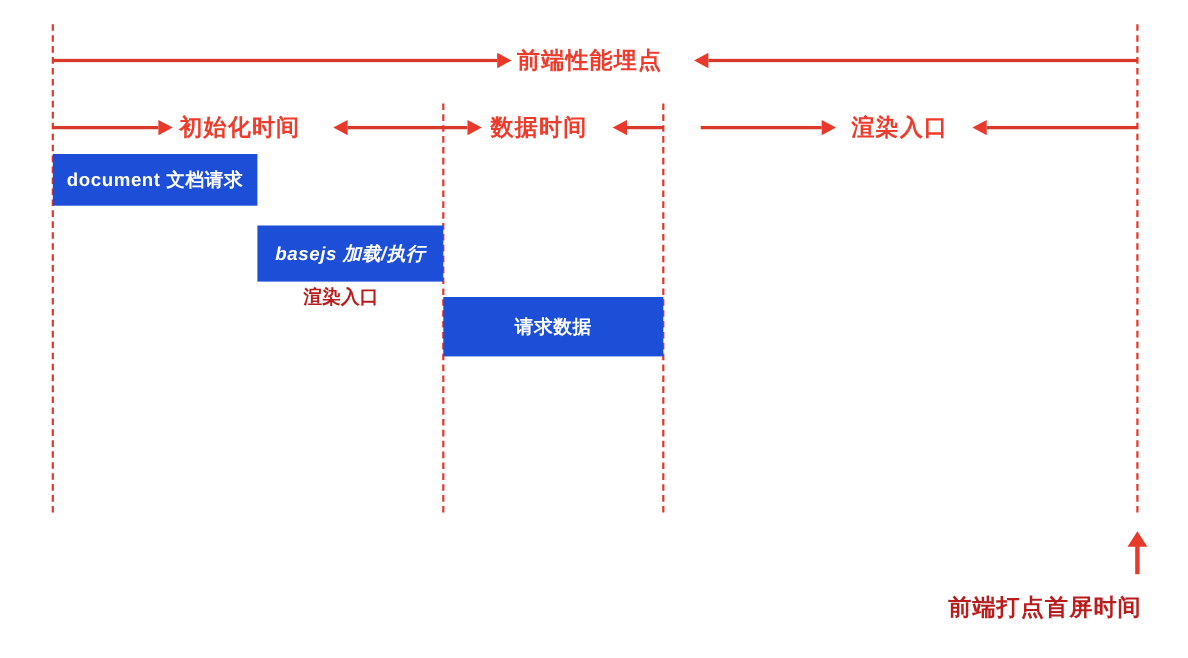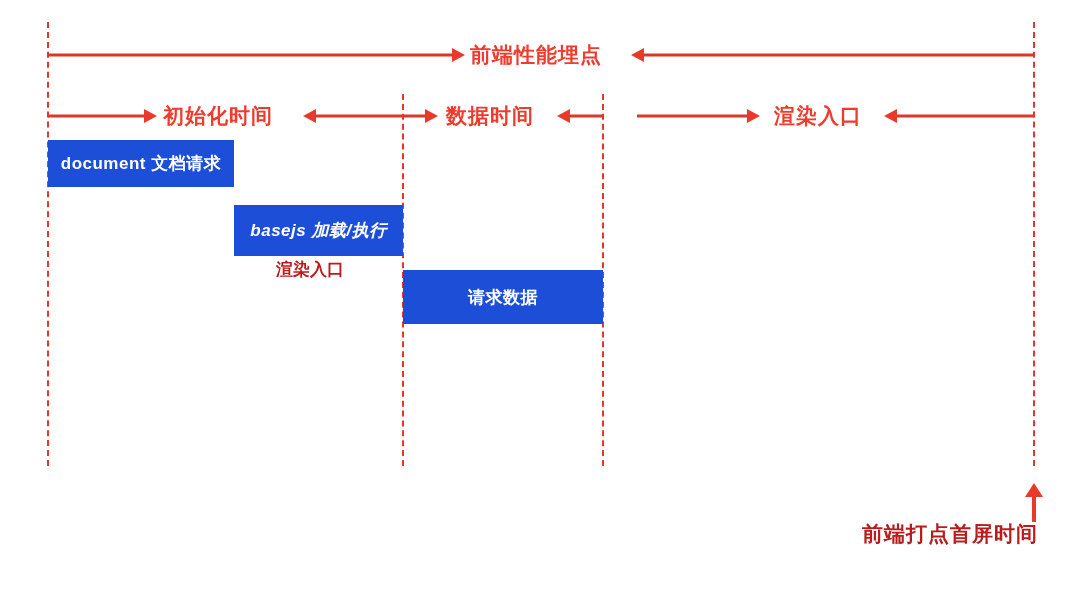--- a/index.html
+++ b/index.html
@@ -153,18 +153,18 @@
   </div>
 
   <div class="bar" style="left:403px; top:270px; width:200px; height:54px;">
     <span>请求数据</span>
   </div>
 
 
 
   <div class="annot small" style="left:276px; top:258px;">渲染入口</div>
 
-  <div class="annot big" style="left:862px; top:520px;">前端打点首屏时间</div>
+  <div class="annot big" style="left:862px; top:538px;">前端打点首屏时间</div>
 
   <div class="up-head" style="left:1025px; top:483px;"></div>
   <div class="up-shaft" style="left:1032px; top:496px; height:26px;"></div>
 
 </div>
 
 </body></html>

